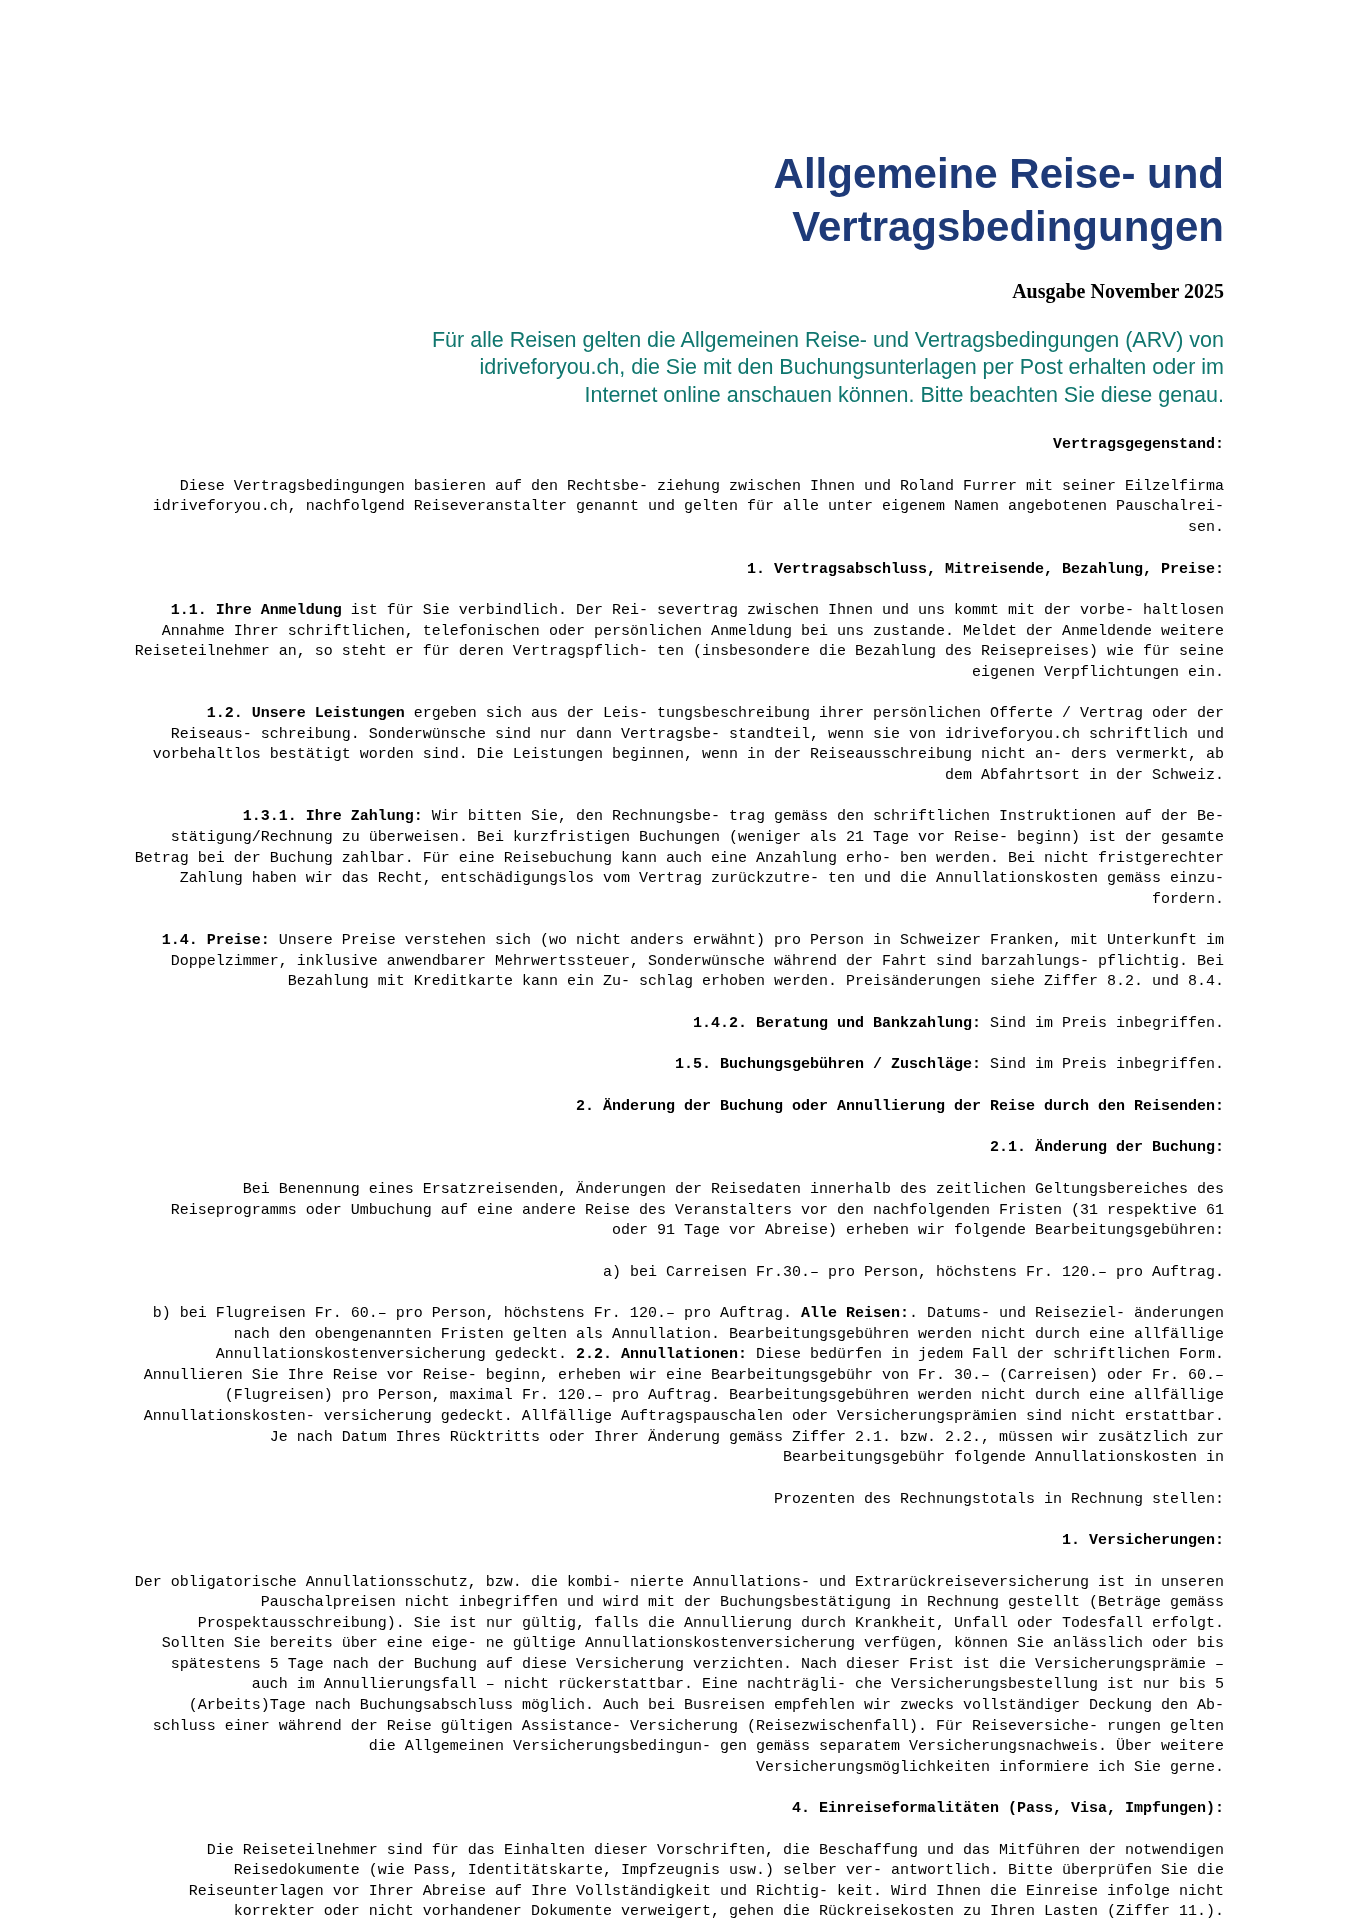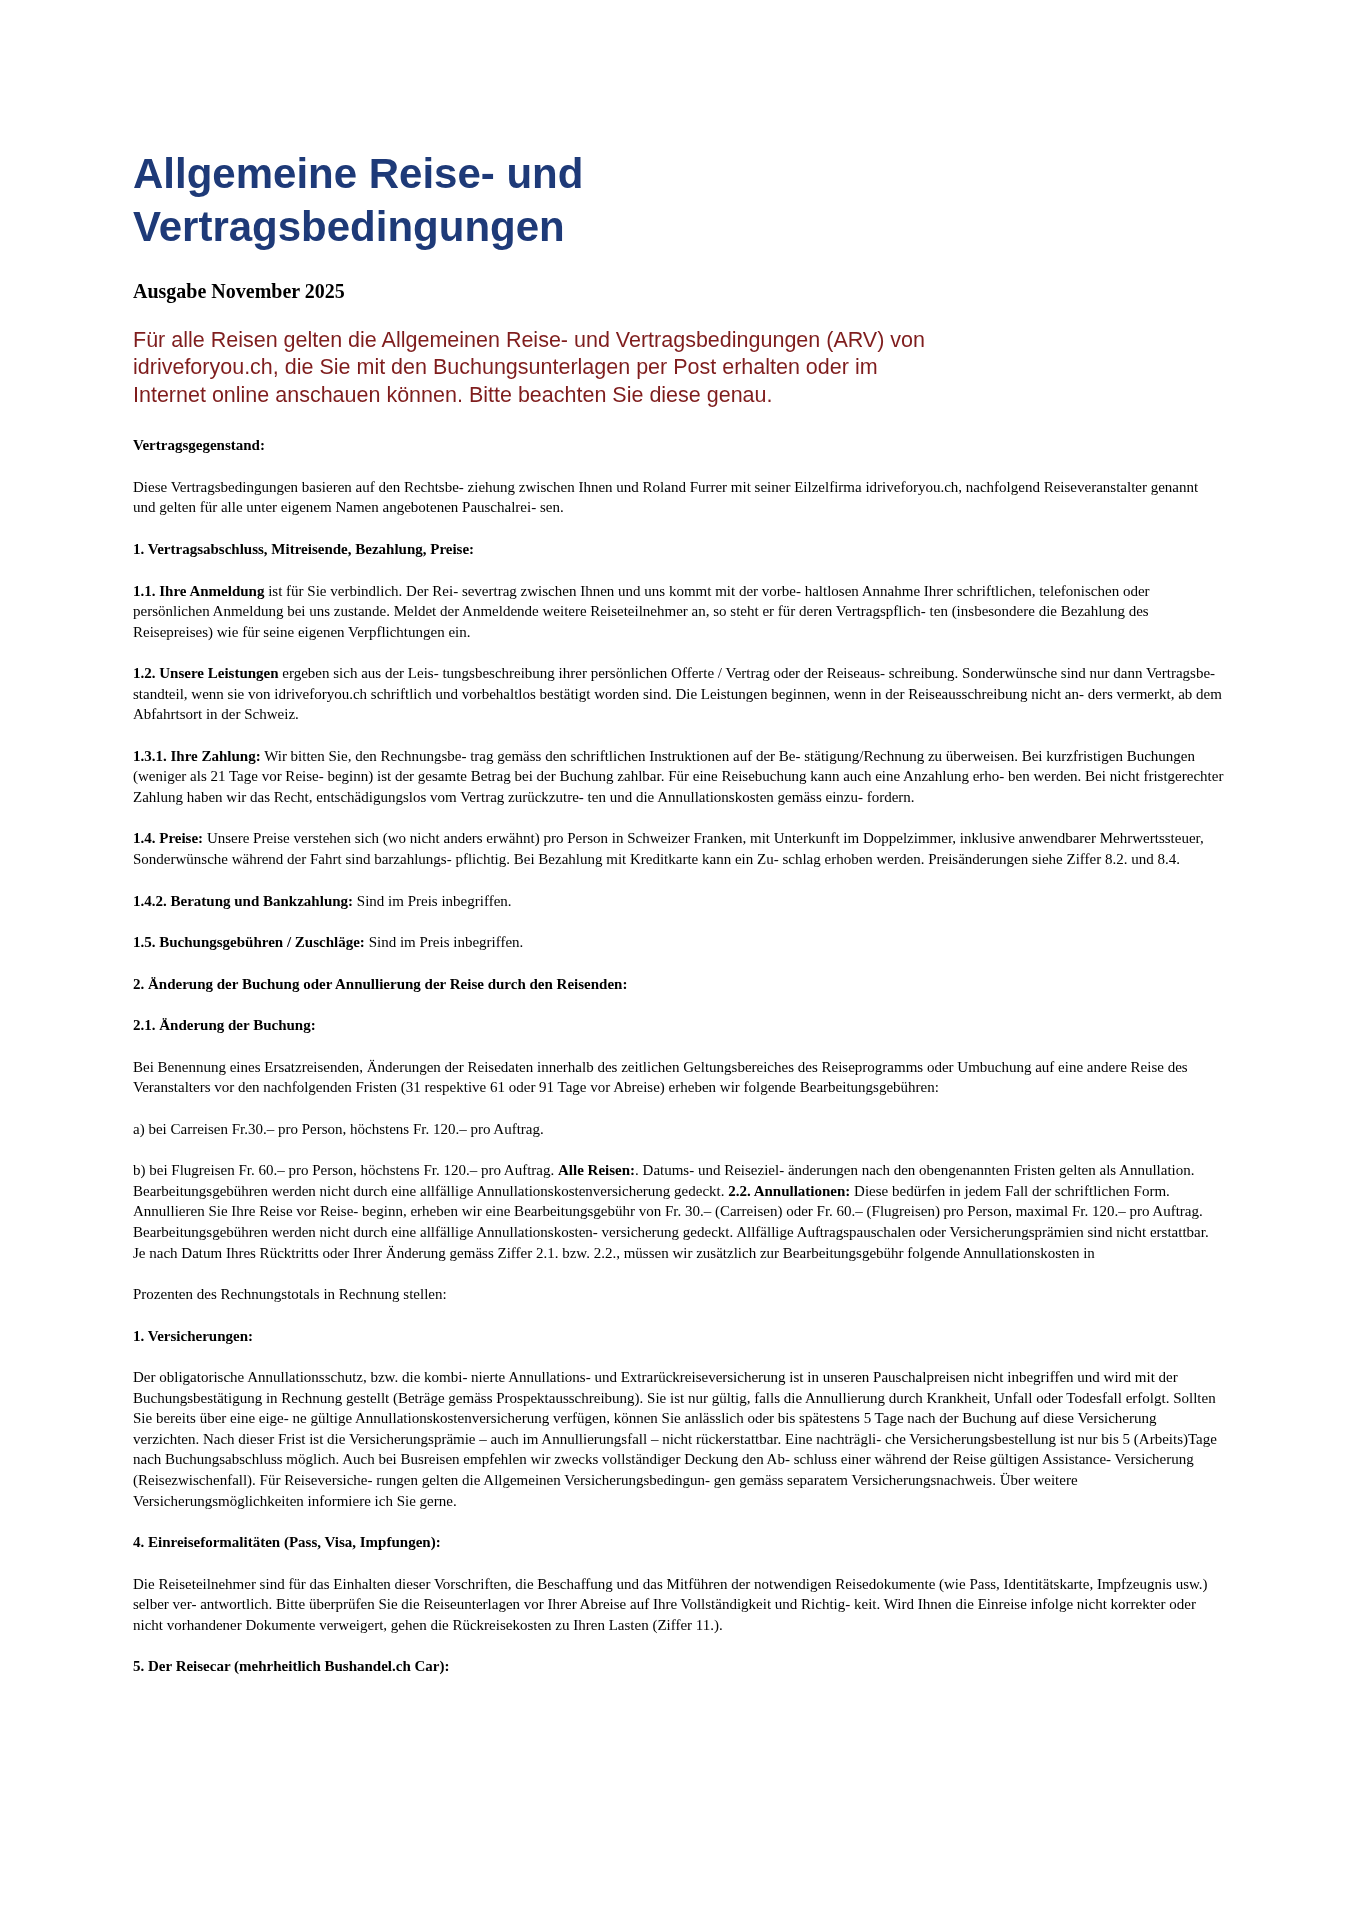--- a/index.html
+++ b/index.html
@@ -7,20 +7,21 @@
     padding: 0;
     background: #ffffff;
   }
   .page {
     width: 1357px;
     height: 1920px;
     background: #ffffff;
     box-sizing: border-box;
     padding: 148px 133px 0 133px;
     overflow: hidden;
+    text-align: right;
   }
   .doc-title {
     font-family: "Liberation Sans", sans-serif;
     font-weight: bold;
     font-size: 42px;
     line-height: 1.26;
     color: #1e3a78;
     white-space: pre-line;
     margin: 0 0 26px 0;
     letter-spacing: 0px;
@@ -29,26 +30,26 @@
     font-family: "Liberation Serif", serif;
     font-weight: bold;
     font-size: 20px;
     margin: 0 0 24px 0;
     color: #000000;
   }
   .intro {
     font-family: "Liberation Sans", sans-serif;
     font-size: 21.5px;
     line-height: 1.28;
-    color: #7f1d1d;
+    color: #0f766e;
     white-space: pre-line;
     margin: 0 0 26px 0;
   }
   .doc-body p {
-    font-family: Liberation Serif, serif;
+    font-family: Liberation Mono, monospace;
     font-size: 15px;
     line-height: 1.37;
     color: #000000;
     margin: 0 0 21px 0;
   }
   .doc-body p.heading span { font-weight: bold; }
   .doc-body .bold { font-weight: bold; }
 </style>
 </head>
 <body>

